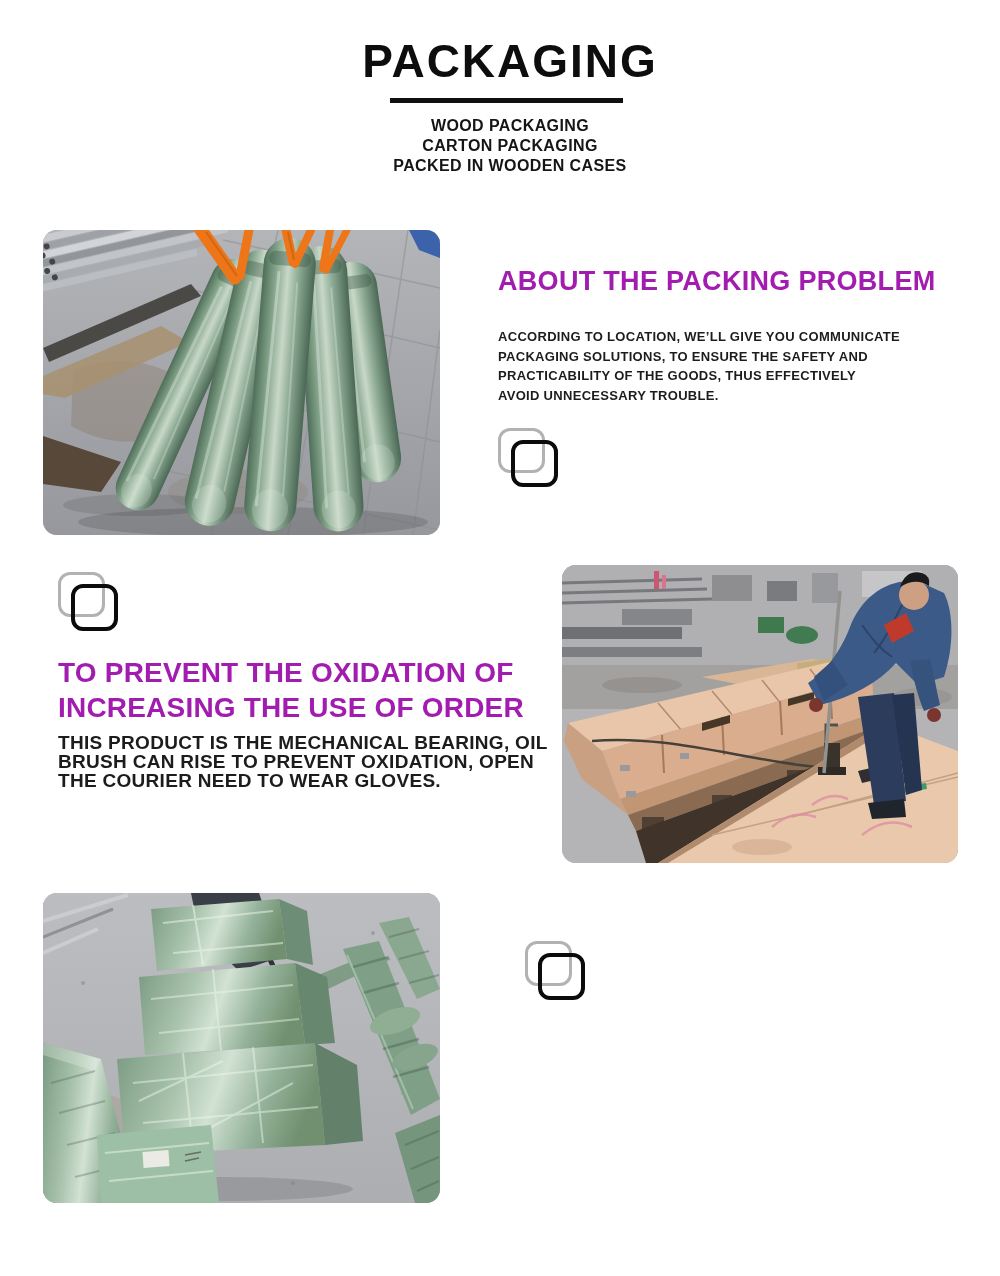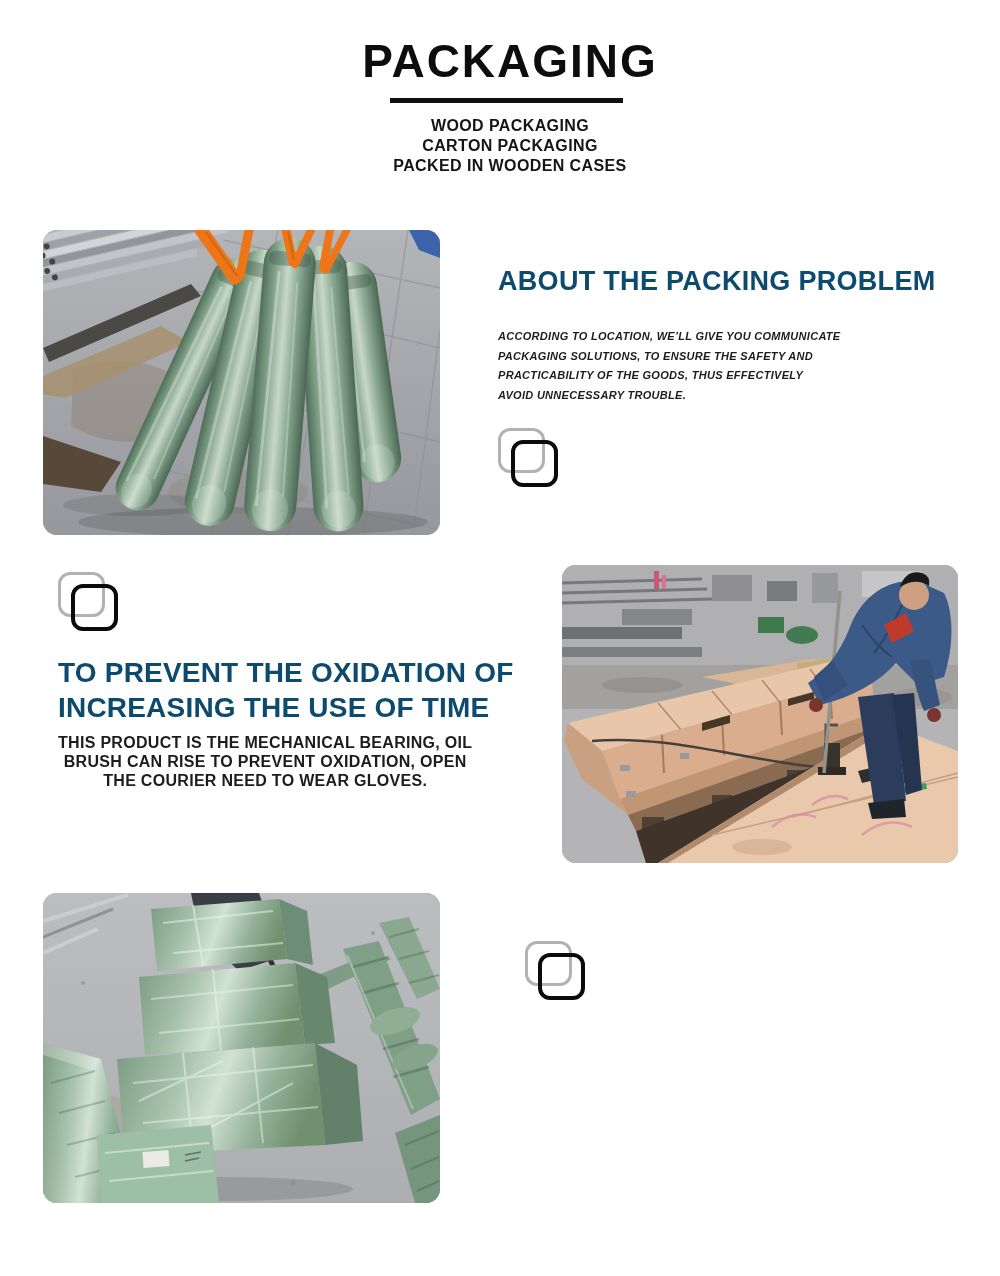--- a/index.html
+++ b/index.html
@@ -17,28 +17,28 @@
   .subtitle {
     position:absolute; top:116px; left:10px; width:1000px; text-align:center;
     font-size:16px; font-weight:700; line-height:20px; letter-spacing:0.4px; color:#151515;
   }
   .fig { position:absolute; border-radius:14px; overflow:hidden; background:#a7a9ad; }
   .fig svg { display:block; width:100%; height:100%; }
   #fig-shafts  { left:43px;  top:230px; width:397px; height:305px; }
   #fig-crates  { left:562px; top:565px; width:396px; height:298px; }
   #fig-boxes   { left:43px;  top:893px; width:397px; height:310px; }
 
-  .sec-heading { position:absolute; margin:0; font-weight:700; white-space:pre-line; color:#0c4a6e; }
+  .sec-heading { position:absolute; margin:0; font-weight:700; white-space:pre-line; color:#a21caf; }
   #h-packing   { left:498px; top:264px;  font-size:27px; letter-spacing:0.3px; line-height:34px; }
   #h-oxidation { left:58px;  top:655px;  font-size:28px; letter-spacing:0.2px; line-height:35px; }
   #h-sample    { left:528px; top:1016px; font-size:27px; letter-spacing:1px;   line-height:34px; }
 
   .sec-body { position:absolute; margin:0; font-weight:700; white-space:pre-line; color:#1c1c1c; }
-  #p-packing   { left:498px; top:327px;  font-size:11px; line-height:19.5px; letter-spacing:0.3px;font-style:italic; }
-  #p-oxidation { left:58px;  top:733px;  font-size:16px; line-height:19px;   letter-spacing:0.3px;text-align:center; }
+  #p-packing   { left:498px; top:327px;  font-size:13px; line-height:19.5px; letter-spacing:0.3px; }
+  #p-oxidation { left:58px;  top:733px;  font-size:19px; line-height:19px;   letter-spacing:0.3px; }
   #p-sample    { left:536px; top:1069px; font-size:14.5px; line-height:27.5px; letter-spacing:0.4px; }
 
   .dual-sq { position:absolute; width:64px; height:66px; }
   .dual-sq .sq-gray  { position:absolute; left:0;  top:0;   width:41px; height:39px; border:3px solid #b2b2b2; border-radius:12px; }
   .dual-sq .sq-black { position:absolute; left:13px; top:12px; width:39px; height:39px; border:4px solid #0b0b0b; border-radius:12px; }
   #icon-packing   { left:498px; top:428px; }
   #icon-oxidation { left:58px;  top:572px; }
   #icon-sample    { left:525px; top:941px; }
 </style>
 </head>
@@ -170,21 +170,21 @@
     <span class="sq-gray"></span>
     <span class="sq-black"></span>
   </span>
 
   <span class="dual-sq" id="icon-oxidation">
     <span class="sq-gray"></span>
     <span class="sq-black"></span>
   </span>
 
   <h2 class="sec-heading" id="h-oxidation">TO PREVENT THE OXIDATION OF
-INCREASING THE USE OF TIME</h2>
+INCREASING THE USE OF ORDER</h2>
   <p class="sec-body" id="p-oxidation">THIS PRODUCT IS THE MECHANICAL BEARING, OIL
 BRUSH CAN RISE TO PREVENT OXIDATION, OPEN
 THE COURIER NEED TO WEAR GLOVES.</p>
 
   <figure class="fig" id="fig-crates" style="margin:0" aria-label="Worker in blue jacket strapping long plywood packing crates in a workshop">
     <svg viewBox="0 0 396 298" preserveAspectRatio="none" xmlns="http://www.w3.org/2000/svg">
       <rect width="396" height="298" fill="#b4b3b5"></rect>
       <rect x="0" y="0" width="396" height="118" fill="#b0afb1"></rect>
       <g stroke="#77787c" stroke-width="3">
           <path d="M0 18 L140 14"></path>

